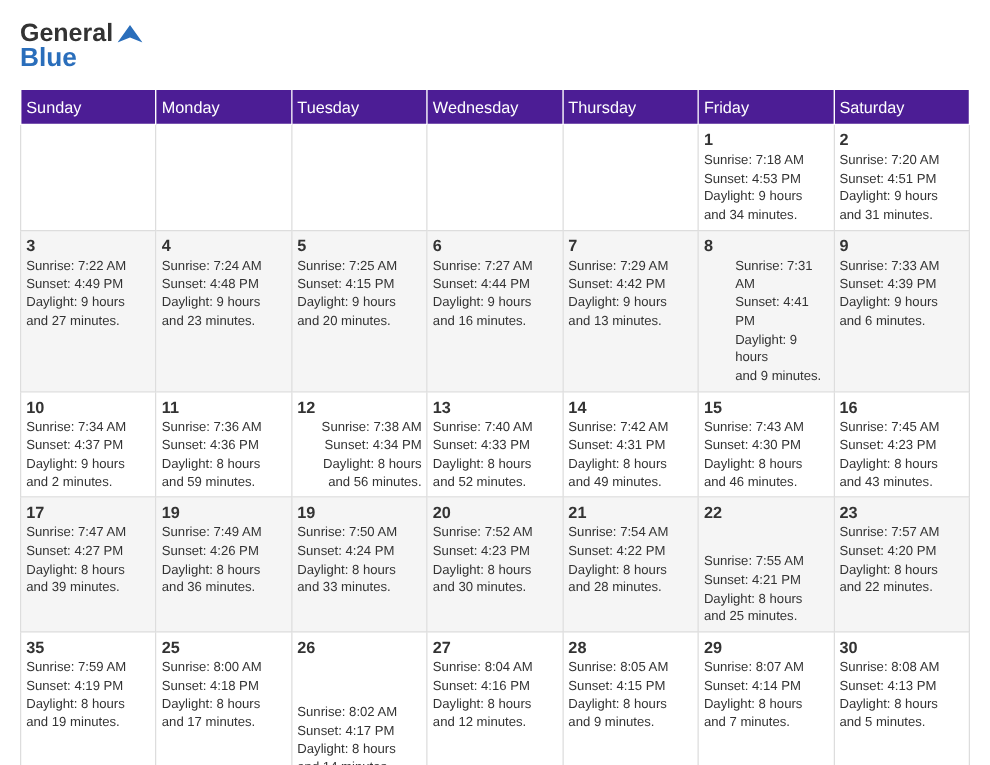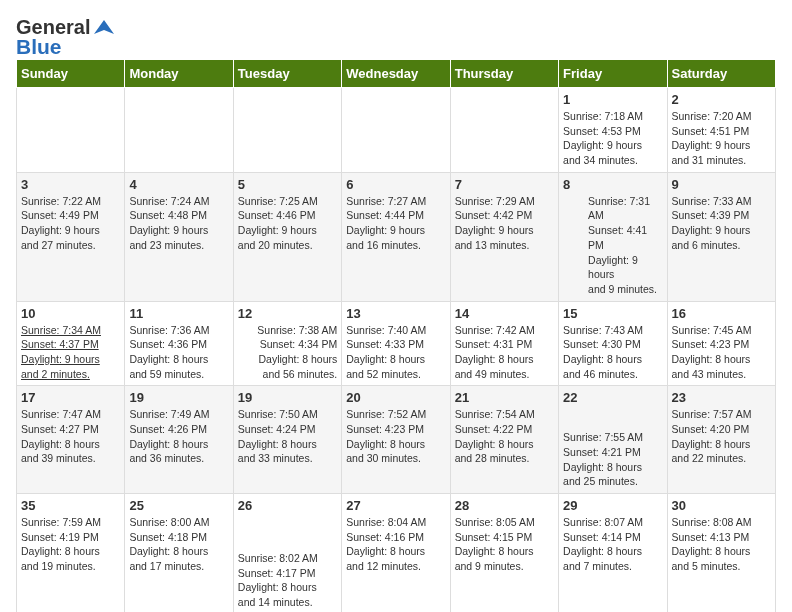--- a/index.html
+++ b/index.html
@@ -7,20 +7,21 @@
       font-family: Arial, sans-serif;
       background: #fff;
       width: 792px;
       min-height: 612px;
       padding: 16px;
     }
     .header-area {
       display: flex;
       justify-content: space-between;
       align-items: flex-end;
+      margin-bottom: 12px;
     }
     .logo {
       display: flex;
       flex-direction: column;
       align-items: flex-start;
     }
     .logo-row {
       display: flex;
       align-items: center;
       gap: 4px;
@@ -36,24 +37,24 @@
     .title-area h2 {
       font-size: 16px;
       font-weight: normal;
       color: #444;
     }
     table {
       width: 100%;
       border-collapse: collapse;
     }
     thead tr th {
-      background: #4d7c0f;
+      background: #4c1d95;
       color: #fff;
       font-size: 13px;
-      font-weight: bold;
+      font-weight: normal;
       padding: 6px 4px;
       text-align: left;
       border: 1px solid #fff;
     }
     tbody tr td {
       vertical-align: top;
       font-size: 10.5px;
       color: #333;
       padding: 4px 4px;
       border: 1px solid #ddd;
@@ -137,21 +138,21 @@
         <td>
           <span class="day-num">4</span>
           <div class="day-info" style="white-space: pre-line;">Sunrise: 7:24 AM
 Sunset: 4:48 PM
 Daylight: 9 hours
 and 23 minutes.</div>
         </td>
         <td>
           <span class="day-num">5</span>
           <div class="day-info" style="white-space: pre-line;">Sunrise: 7:25 AM
-Sunset: 4:46 PM
+Sunset: 4:15 PM
 Daylight: 9 hours
 and 20 minutes.</div>
         </td>
         <td>
           <span class="day-num">6</span>
           <div class="day-info" style="white-space: pre-line;">Sunrise: 7:27 AM
 Sunset: 4:44 PM
 Daylight: 9 hours
 and 16 minutes.</div>
         </td>
@@ -173,21 +174,21 @@
           <span class="day-num">9</span>
           <div class="day-info" style="white-space: pre-line;">Sunrise: 7:33 AM
 Sunset: 4:39 PM
 Daylight: 9 hours
 and 6 minutes.</div>
         </td>
       </tr>
       <tr>
         <td>
           <span class="day-num">10</span>
-          <div class="day-info" style="white-space: pre-line; text-decoration: underline;">Sunrise: 7:34 AM
+          <div class="day-info" style="white-space: pre-line;">Sunrise: 7:34 AM
 Sunset: 4:37 PM
 Daylight: 9 hours
 and 2 minutes.</div>
         </td>
         <td>
           <span class="day-num">11</span>
           <div class="day-info" style="white-space: pre-line;">Sunrise: 7:36 AM
 Sunset: 4:36 PM
 Daylight: 8 hours
 and 59 minutes.</div>

